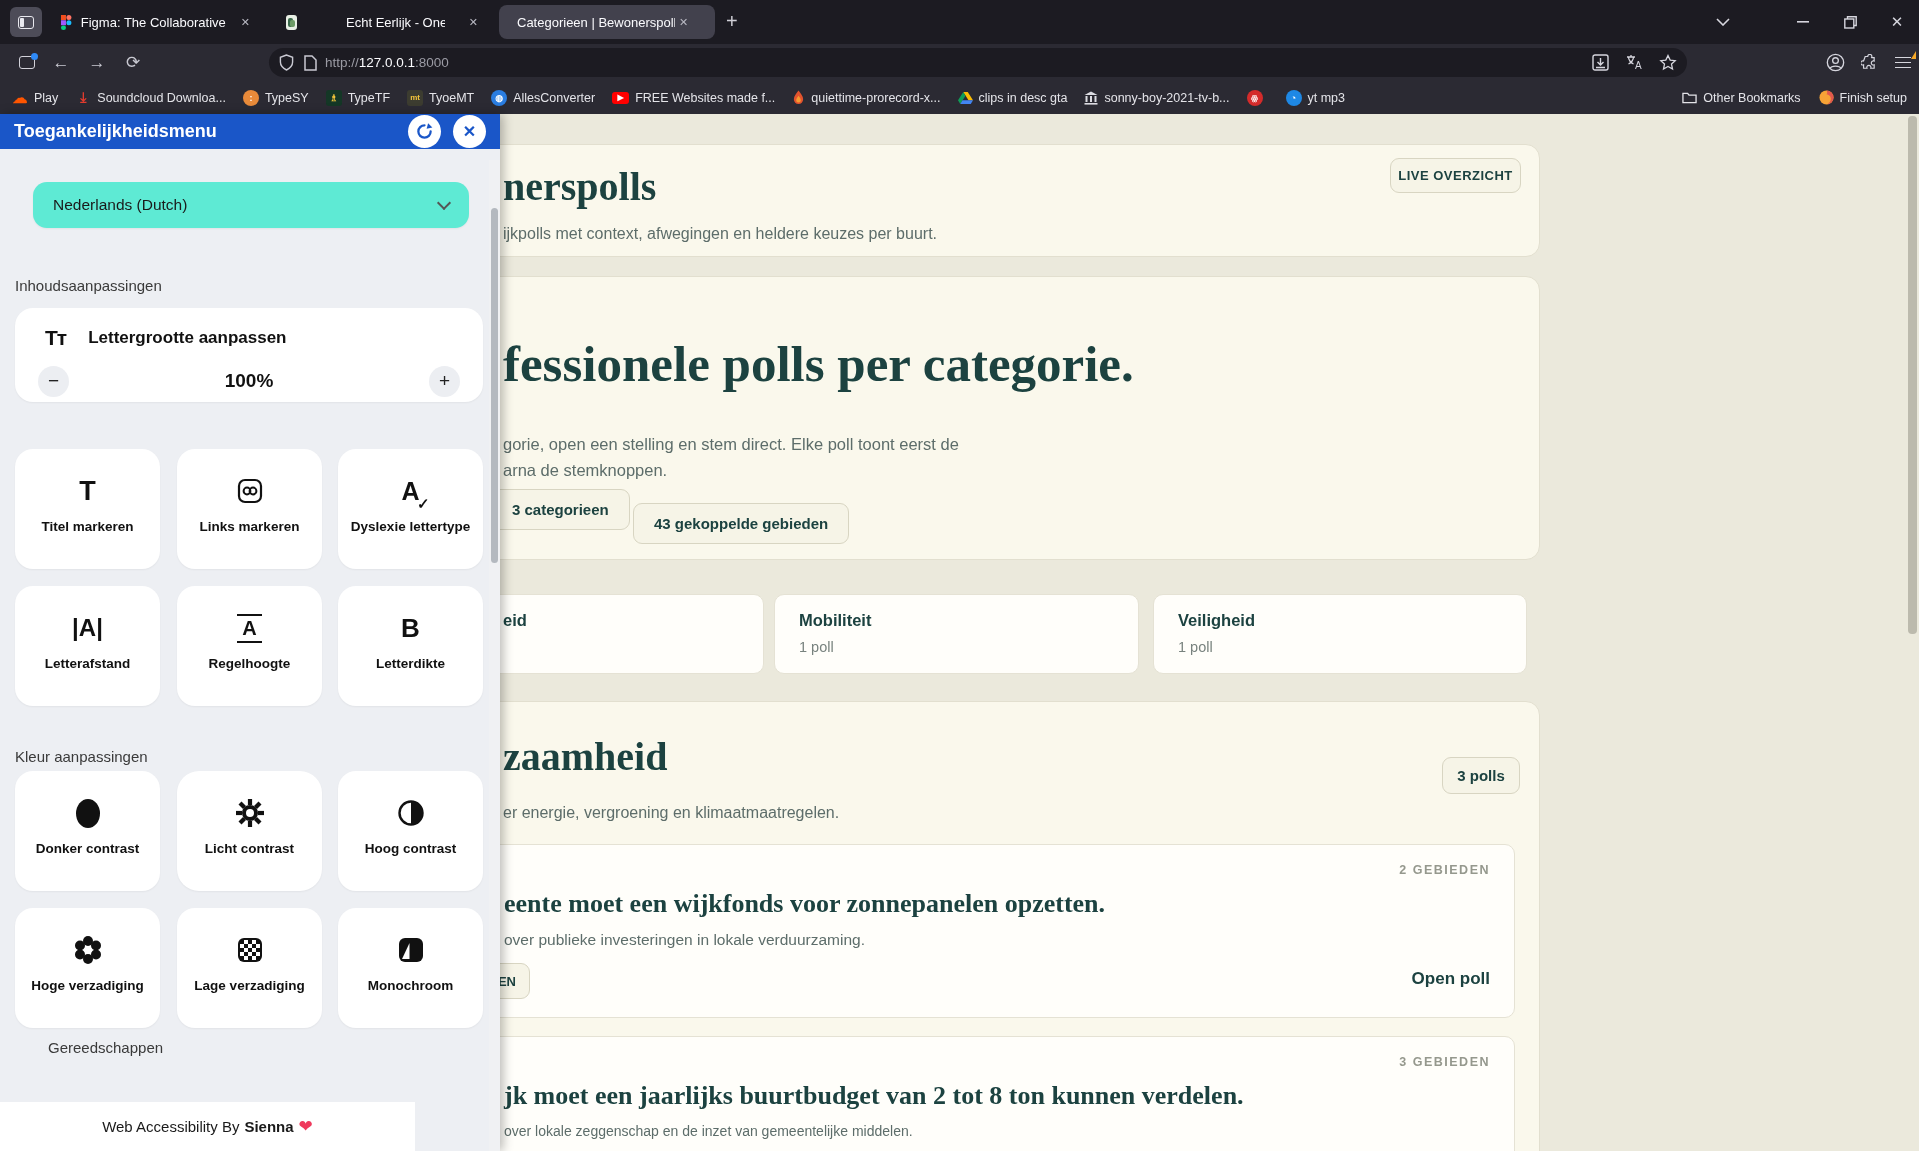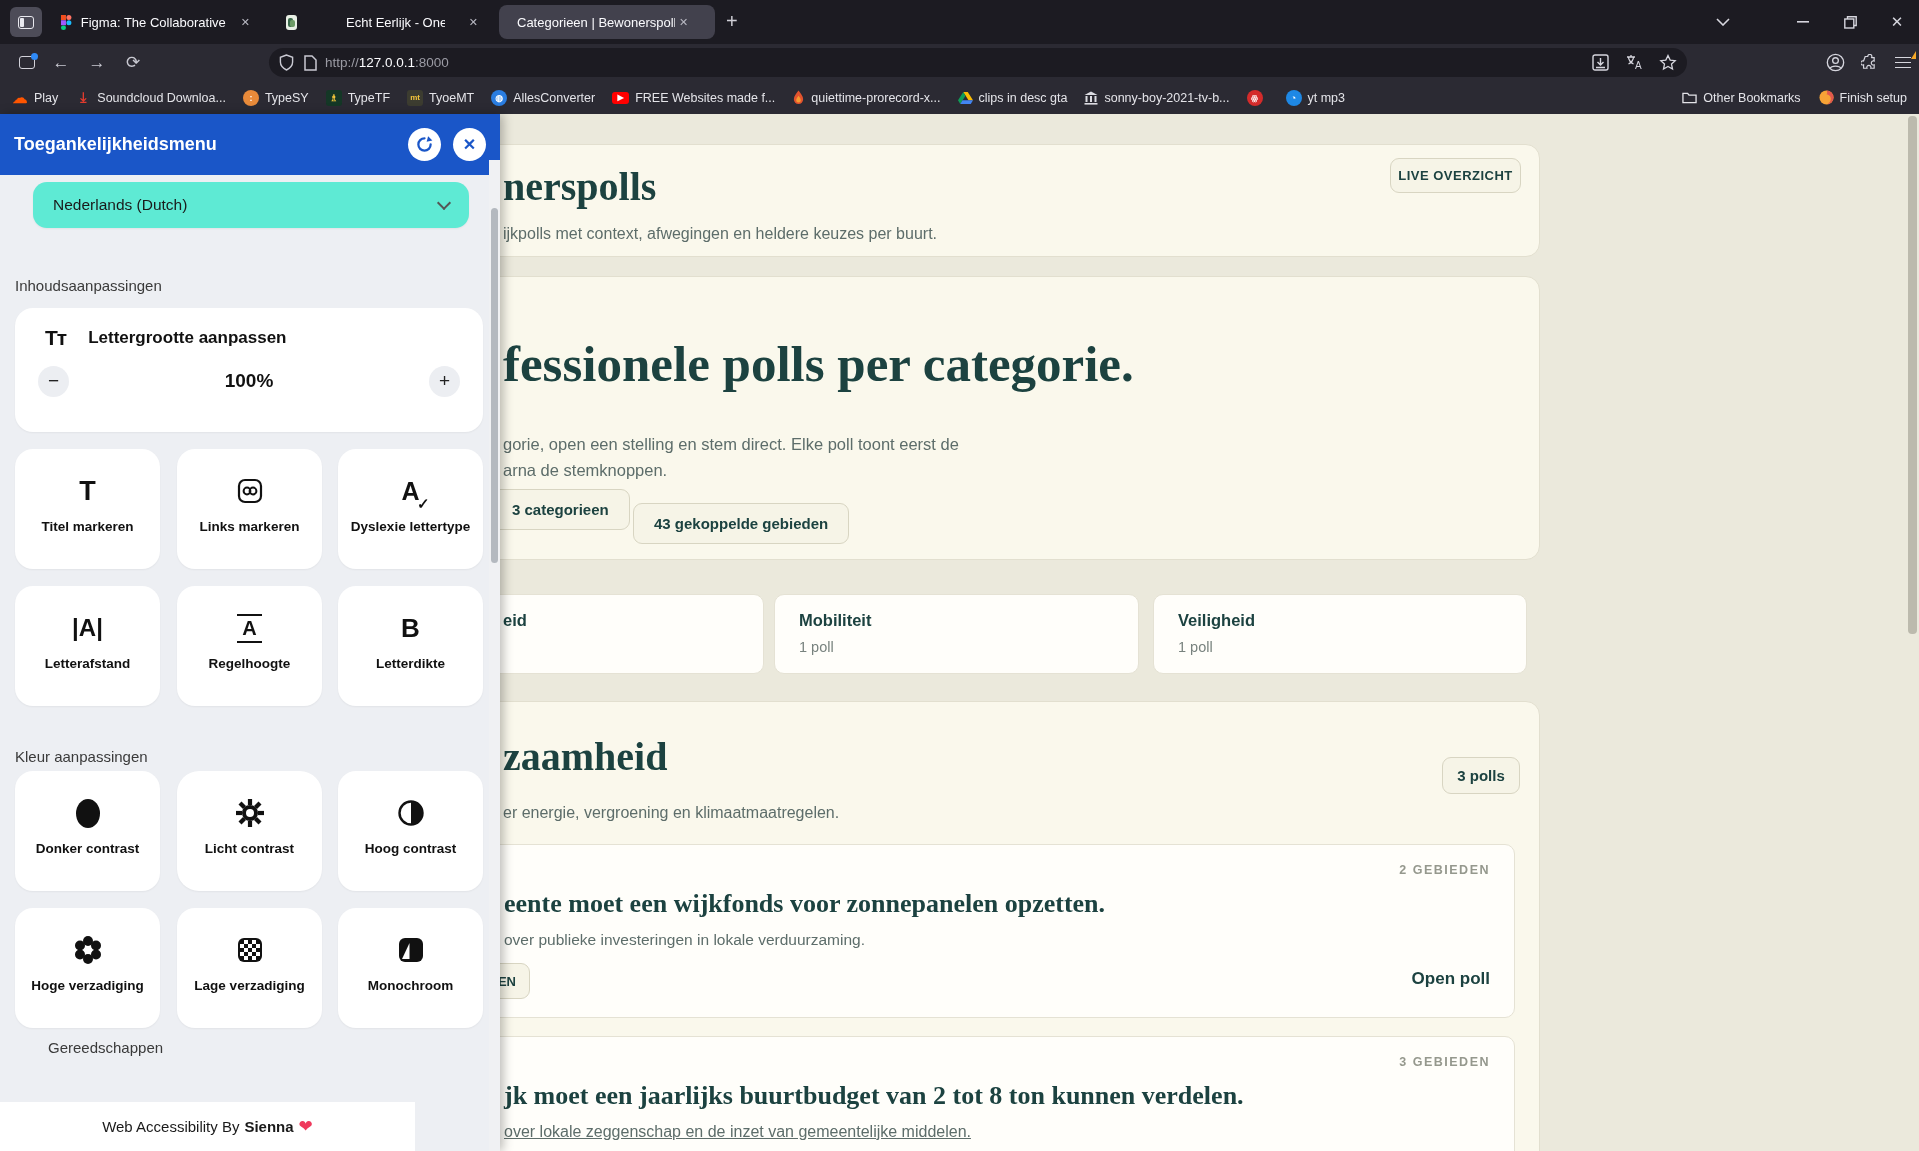--- a/index.html
+++ b/index.html
@@ -62,21 +62,21 @@
   .pill { position:absolute; background:#f6f4e7; border:1px solid #d8d5c2; border-radius:9px;
           color:#1c4240; font-weight:bold; display:flex; align-items:center; justify-content:center; }
   .graytext { color:#5d6d6a; }
   .areas-label { position:absolute; font-size:12.5px; letter-spacing:1.5px; color:#95988d; font-weight:bold; }
   .openpoll { position:absolute; font-size:17px; font-weight:bold; color:#1c4240; }
   .pagebar { position:absolute; left:1908px; width:9px; border-radius:4px; background:#bcbaad; }
 
   
   #panel { position:absolute; left:0; top:114px; width:500px; height:1037px; background:#edeff3;
            box-shadow:3px 0 10px rgba(0,0,0,.28); }
-  #panel-header { position:absolute; left:0; top:0; width:500px; height:61px; background:#1a56c8;
+  #panel-header { position:absolute; left:0; top:0; width:500px; height:35px; background:#1a56c8;
                   display:flex; align-items:center; padding:4px 14px;gap:42px; }
   #panel-header .ptitle { color:#fff; font-size:18px; font-weight:bold; }
   .hbtn { width:33px; height:33px; border-radius:50%; background:#fff; display:flex; align-items:center;
           justify-content:center; color:#1a56c8; font-weight:bold; }
   .lang-select { position:absolute; left:33px; top:68px; width:436px; height:46px; background:#5eead4;
                  border-radius:14px; display:flex; align-items:center; padding:0 20px;
                  font-size:15.5px; color:#1a1a1a; box-shadow:0 1px 2px rgba(0,0,0,.05); }
   .sec-label { position:absolute; left:15px; font-size:15px; color:#3a3a3a; }
   .pcard { position:absolute; background:#fff; border-radius:18px; box-shadow:0 1px 2px rgba(0,0,0,.05); }
   .gcard { width:145px; height:120px; display:flex; flex-direction:column; align-items:center;
@@ -320,21 +320,21 @@
         <div class="areas-label" style="right:24px; top:18px;">2 GEBIEDEN</div>
         <div class="serif abs" style="left:82px; top:44px; font-size:26px;">eente moet een wijkfonds voor zonnepanelen opzetten.</div>
         <div class="graytext abs" style="left:82px; top:86px; font-size:15.5px;">over publieke investeringen in lokale verduurzaming.</div>
         <div class="pill" style="left:10px; top:118px; width:98px; height:36px; font-size:13px; justify-content:flex-end; padding-right:13px;">EN</div>
         <div class="openpoll" style="right:24px; top:124px;">Open poll</div>
       </div>
 
       <div class="white-card" style="left:80px; top:334px; width:1094px; height:174px;">
         <div class="areas-label" style="right:24px; top:18px;">3 GEBIEDEN</div>
         <div class="serif abs" style="left:82px; top:44px; font-size:26px;">jk moet een jaarlijks buurtbudget van 2 tot 8 ton kunnen verdelen.</div>
-        <div class="graytext abs" style="left:82px; top:86px; font-size:16px;text-decoration:underline;">over lokale zeggenschap en de inzet van gemeentelijke middelen.</div>
+        <div class="graytext abs" style="left:82px; top:86px; font-size:14px;">over lokale zeggenschap en de inzet van gemeentelijke middelen.</div>
 
       </div>
     </div>
 
     <div class="pagebar" style="top:2px; height:518px;"></div>
   </div>
 
   <div id="panel">
     <div id="panel-header">
       <span class="ptitle">Toegankelijkheidsmenu</span>
@@ -349,21 +349,21 @@
       </span>
     </div>
 
     <div class="lang-select">
       <span>Nederlands (Dutch)</span>
       <span style="margin-left:auto;" class="chev"></span>
     </div>
 
     <div class="sec-label" style="top:163px;">Inhoudsaanpassingen</div>
 
-    <div class="pcard" style="left:15px; top:194px; width:468px; height:124px;">
+    <div class="pcard" style="left:15px; top:194px; width:468px; height:94px;">
       <div class="fs-row1">
         <span class="fs-icon">Tᴛ</span>
         <span class="fs-label">Lettergrootte aanpassen</span>
       </div>
       <div class="stepper">
         <span class="stepbtn" style="left:23px;">−</span>
         <span class="fs-value">100%</span>
         <span class="stepbtn" style="right:23px;">+</span>
       </div>
     </div>

